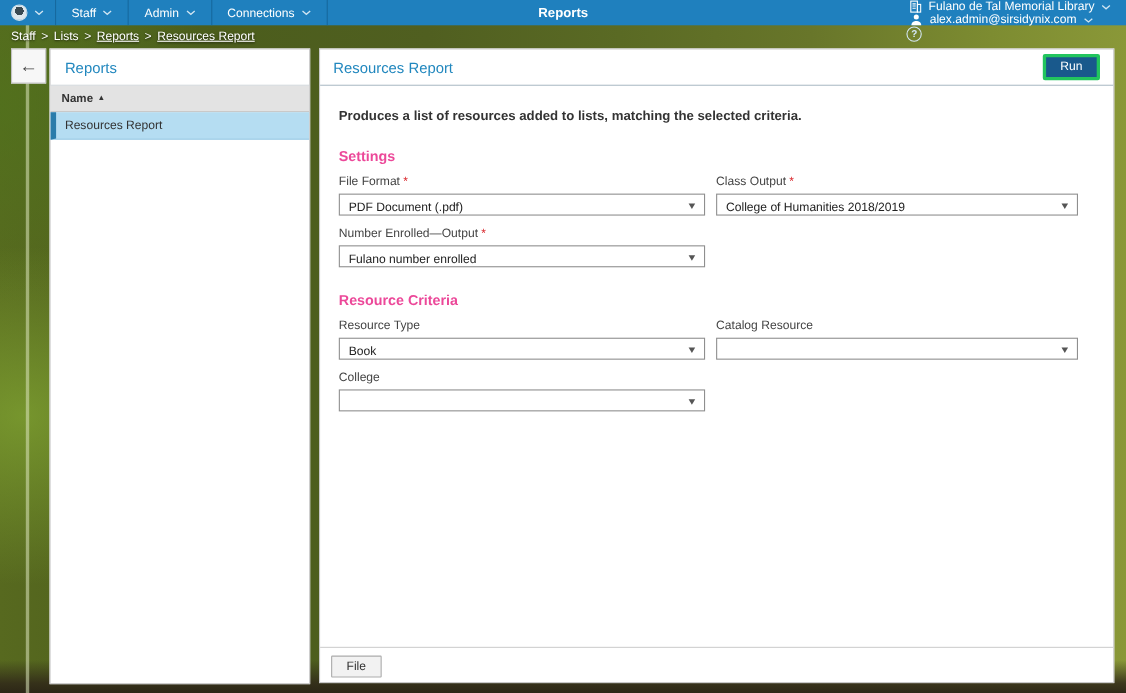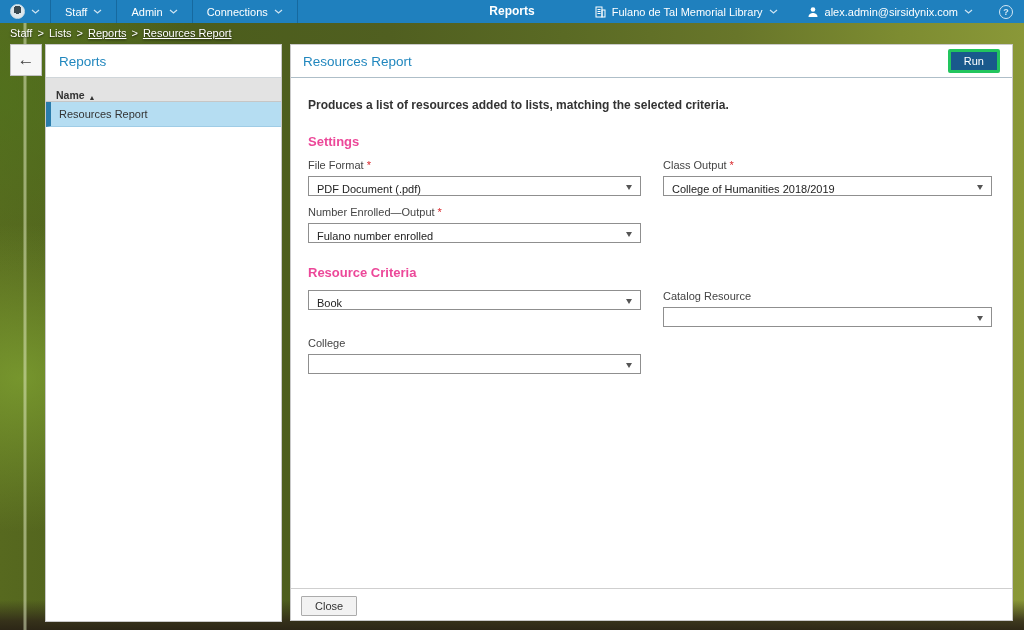--- a/index.html
+++ b/index.html
@@ -27,21 +27,21 @@
   .logo-circle {
     width:15px; height:15px; border-radius:50%;
     background:radial-gradient(circle at 50% 38%, #3a4a52 0 4px, #dde7ec 4px);
     border:1px solid #cfe0ea;
   }
   .chev { display:inline-block; line-height:0; }
   .topbar-title {
     position:absolute; left:50%; top:0; height:23px; line-height:23px;
     transform:translateX(-50%); font-weight:bold; font-size:12px;
   }
-  .tb-right { margin-left:auto; display:flex; align-items:center; }
+  .tb-right { margin-left:auto; display:flex; align-items:flex-start;flex-direction:column; }
   .help-item { width:36px; display:flex; align-items:center; justify-content:center; cursor:pointer; }
   .help-circle {
     width:14px; height:14px; border-radius:50%; border:1px solid #d4e7f4;
     color:#d4e7f4; font-size:9px; font-weight:bold; display:flex; align-items:center; justify-content:center;
   }
 
   
   .breadcrumb {
     position:absolute; top:23px; left:0; width:1024px; height:20px;
     display:flex; align-items:center; gap:5px; padding-left:10px;
@@ -61,21 +61,21 @@
   .left-panel {
     position:absolute; left:45px; top:44px; width:237px; height:578px;
     background:#fff; border:1px solid #c9c9c9;
   }
   .lp-header {
     height:33px; display:flex; align-items:center; padding:0 13px;
     color:#2187be; font-size:13.5px; border-bottom:1px solid #d0d6da;
   }
   .lp-colhead {
     height:24px; background:#e3e3e3; border-bottom:1px solid #c6c6c6;
-    display:flex; align-items:flex-end; gap:4px; padding:0 10px;
+    display:flex; align-items:center; gap:4px; padding:0 10px;
     font-size:10.5px; font-weight:bold; color:#333; cursor:pointer;
   }
   .sort-arrow { font-size:7px; color:#333; }
   .lp-row {
     height:25px; display:flex; align-items:center; padding:0 10px;
     font-size:11px; color:#333; border-bottom:1px solid #e7e7e7; cursor:pointer;
   }
   .lp-row.selected {
     background:#b5ddf2; border-left:5px solid #2a7cab; padding-left:8px;
     border-bottom:1px solid #9fcce6;
@@ -92,21 +92,21 @@
   }
   .mp-title { color:#2187be; font-size:13.5px; }
   .run-btn {
     margin-left:auto; background:#19598c; color:#fff; border:3px solid #22c55e;
     font-size:11px; padding:3px 13px; border-radius:2px; cursor:pointer;
     font-family:"Liberation Sans", sans-serif;
   }
   .mp-body { padding:0 17px; }
   .description { margin-top:20px; font-size:12px; color:#333;font-weight:bold; }
   .section-title { margin-top:22px; font-size:13px; font-weight:bold; color:#ec4899; }
-  .field-grid { display:grid; grid-template-columns:333px 329px; column-gap:22px; }
+  .field-grid { display:grid; grid-template-columns:333px 329px; column-gap:10px; }
   .field { margin-top:10px; }
   .field-label { display:block; font-size:11px; color:#444; margin-bottom:5px; }
   .req { color:#d9252a; margin-left:3px; font-size:11px; }
   .selectbox {
     position:relative; height:20px; border:1px solid #8f8f8f; background:#fff;
     display:flex; align-items:flex-end; padding:0 22px 0 8px;
     font-size:11px; color:#222; cursor:pointer;
   }
   .caret {
     position:absolute; right:8px; top:8px; width:0; height:0;
@@ -274,20 +274,21 @@
           <span class="caret"></span>
         </div>
       </div>
       <div></div>
     </div>
 
     <div class="section-title">Resource Criteria</div>
 
     <div class="field-grid">
       <div class="field">
+        <span class="field-label">Resource Type</span>
         <div class="selectbox">
           <span>Book</span>
           <span class="caret"></span>
         </div>
       </div>
       <div class="field">
         <span class="field-label">Catalog Resource</span>
         <div class="selectbox">
           <span></span>
           <span class="caret"></span>
@@ -301,15 +302,15 @@
         <div class="selectbox">
           <span></span>
           <span class="caret"></span>
         </div>
       </div>
       <div></div>
     </div>
   </div>
 
   <div class="mp-footer">
-    <button class="close-btn">Close</button>
+    <button class="close-btn">File</button>
   </div>
 </div>
 
 </body></html>

